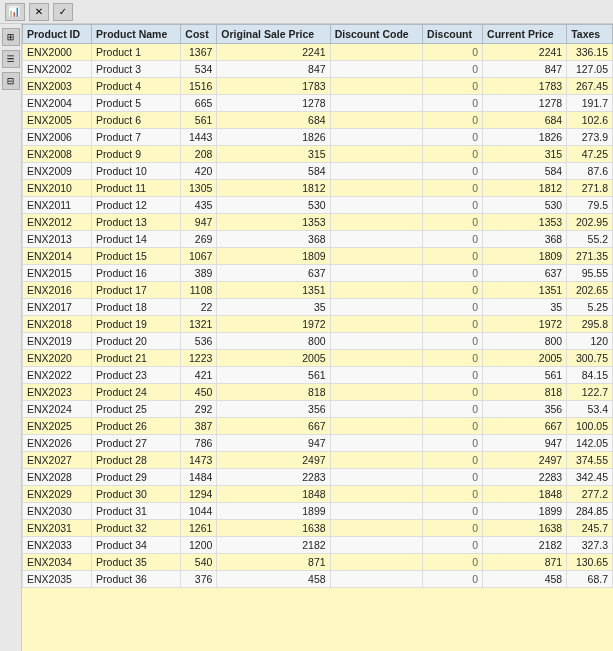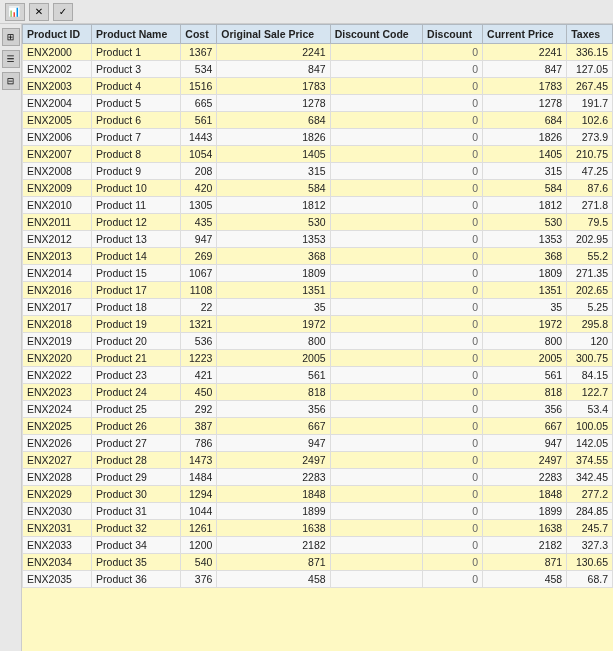--- a/index.html
+++ b/index.html
@@ -199,30 +199,20 @@
             <td>ENX2006</td>
             <td>Product 7</td>
             <td>1443</td>
             <td>1826</td>
             <td></td>
             <td>0</td>
             <td>1826</td>
             <td>273.9</td>
           </tr>
           <tr>
-            <td>ENX2007</td>
-            <td>Product 8</td>
-            <td>1054</td>
-            <td>1405</td>
-            <td></td>
-            <td>0</td>
-            <td>1405</td>
-            <td>210.75</td>
-          </tr>
-          <tr>
             <td>ENX2008</td>
             <td>Product 9</td>
             <td>208</td>
             <td>315</td>
             <td></td>
             <td>0</td>
             <td>315</td>
             <td>47.25</td>
           </tr>
           <tr>
@@ -277,20 +267,30 @@
           </tr>
           <tr>
             <td>ENX2014</td>
             <td>Product 15</td>
             <td>1067</td>
             <td>1809</td>
             <td></td>
             <td>0</td>
             <td>1809</td>
             <td>271.35</td>
+          </tr>
+          <tr>
+            <td>ENX2015</td>
+            <td>Product 16</td>
+            <td>389</td>
+            <td>637</td>
+            <td></td>
+            <td>0</td>
+            <td>637</td>
+            <td>95.55</td>
           </tr>
           <tr>
             <td>ENX2016</td>
             <td>Product 17</td>
             <td>1108</td>
             <td>1351</td>
             <td></td>
             <td>0</td>
             <td>1351</td>
             <td>202.65</td>

